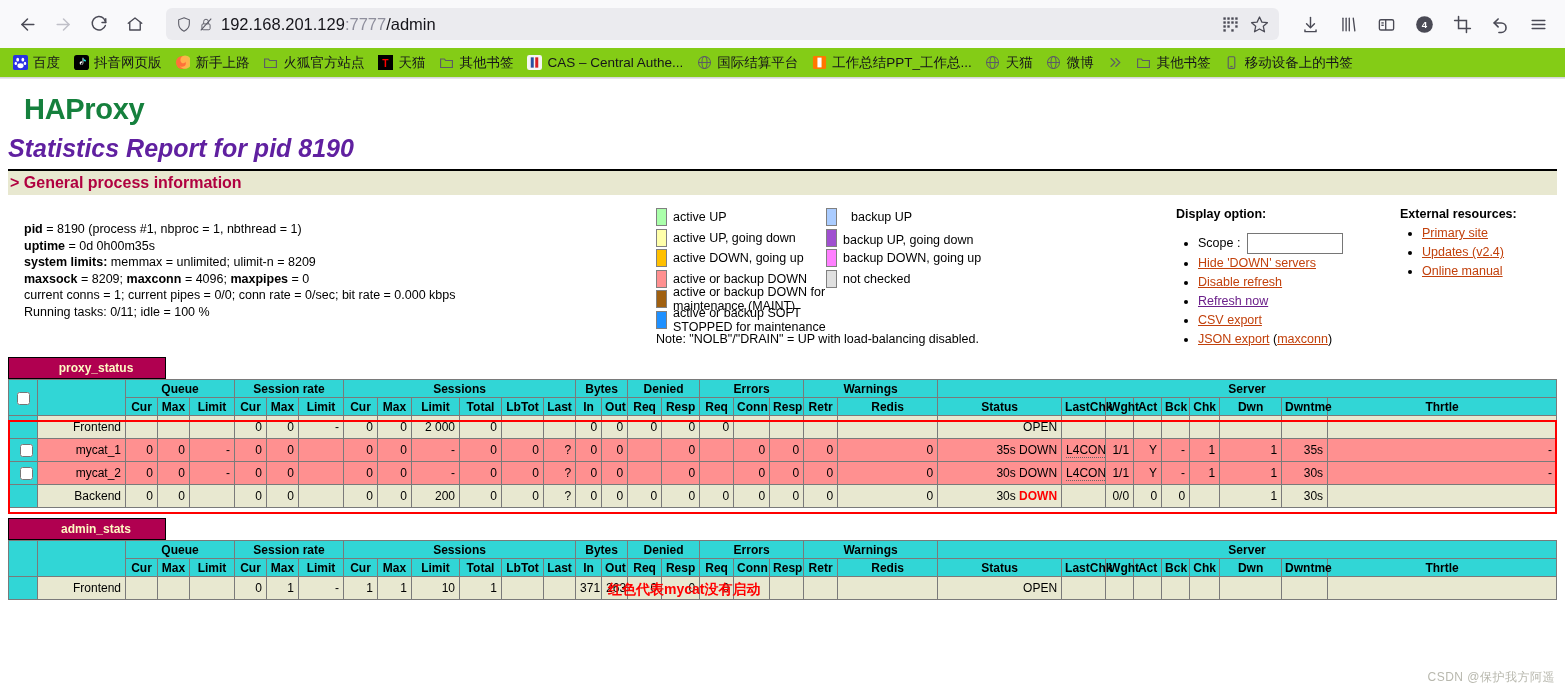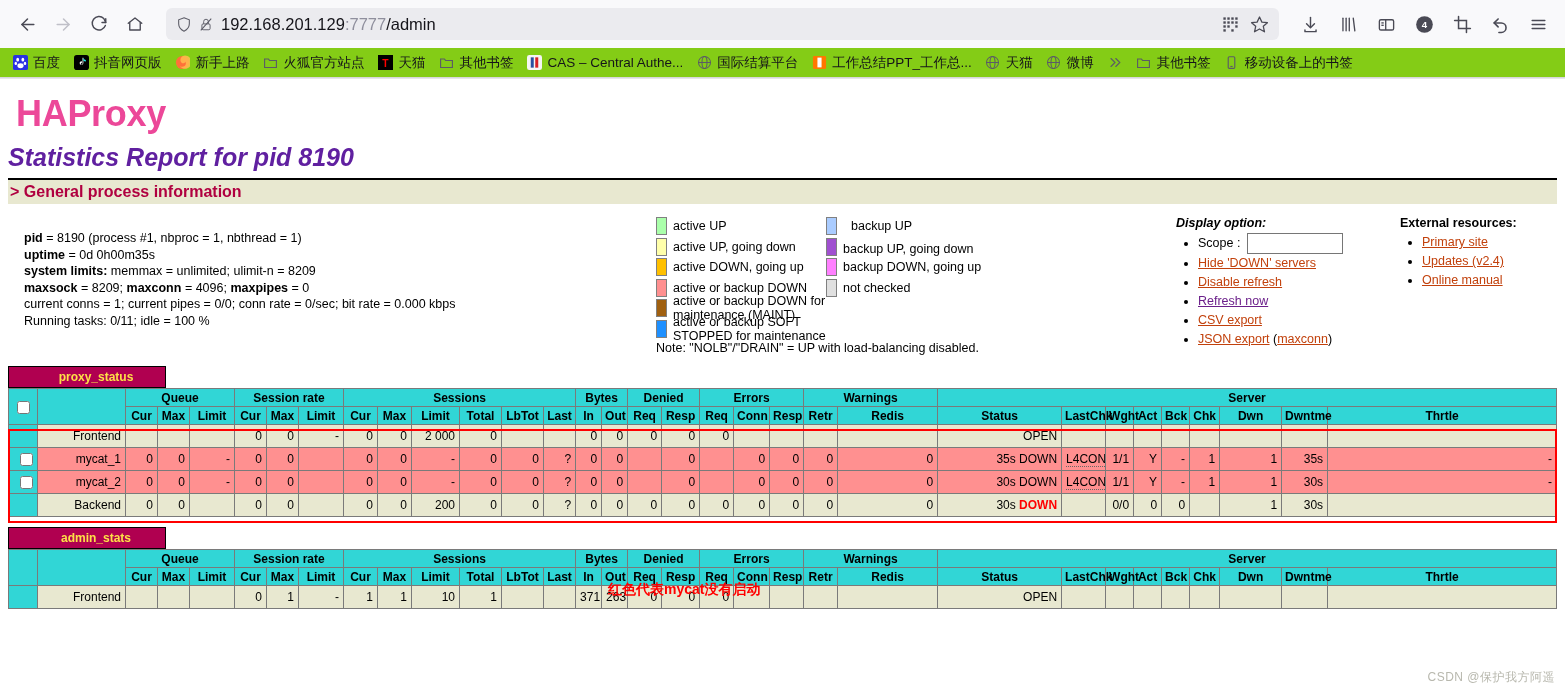--- a/index.html
+++ b/index.html
@@ -43,21 +43,21 @@
     border-bottom:1px solid #d7d7db;
     font-size:13px; color:#15141a; white-space:nowrap;
   }
   .bm { display:flex; align-items:center; gap:5px; padding:3px 5px; border-radius:4px; flex:none; }
   .bm .lbl { font-size:13.5px; }
   .bmicon { width:16px; height:16px; flex:none; display:flex; align-items:center; justify-content:center; }
 
   
   .page { padding:0 8px; font-size:12px; color:#000; }
   h1.hap {
-    font-size:36px; color:#ec4899; margin:14px 0 0 8px;
+    font-size:29px; color:#15803d; margin:14px 0 0 16px;
     font-weight:bold; letter-spacing:-0.3px;
   }
   h2.stat {
     font-size:25px; color:#6020a0; margin:8px 0 0 0;
     font-style:italic; font-weight:bold;
     border-bottom:2px solid #000; padding-bottom:6px;
   }
   h3.gen {
     font-size:16px; color:#b00040; margin:0; padding:3px 2px 3px 2px;
     background:#e8e8d0; font-weight:bold;
@@ -67,38 +67,38 @@
   .procinfo { position:absolute; left:16px; top:14px; font-size:12.5px; line-height:16.5px; }
   .procinfo b { font-weight:bold; }
 
   .legend { position:absolute; left:648px; top:0px; font-size:12.5px; }
   .legrow { display:flex; align-items:center; height:20.5px; }
   .legsw { width:11px; height:18px; border:1px solid #808080; margin-right:6px; flex:none; }
   .legcolL { width:170px; display:flex; align-items:center; }
   .legnote { margin-top:2px; font-size:12.5px; }
 
   .dispopt { position:absolute; left:1168px; top:0px; font-size:12.5px; }
-  .dispopt .hd { font-weight:bold; margin-bottom:3px;font-style:italic; }
+  .dispopt .hd { font-weight:bold; margin-bottom:12px; }
   .dispopt ul { margin:0; padding-left:22px; list-style:disc; }
   .dispopt li { line-height:19px; }
   .dispopt input.scope {
     width:96px; height:21px; border:1px solid #767676; background:#fff;
     vertical-align:middle; margin-left:3px;
   }
   .extres { position:absolute; left:1392px; top:0px; font-size:12.5px; }
   .extres .hd { font-weight:bold; margin-bottom:3px; }
   .extres ul { margin:0; padding-left:22px; list-style:disc; }
   .extres li { line-height:19px; }
   a.lnk { color:#c2410c; text-decoration:underline; }
   a.lnk.vis { color:#6b1f8a; }
 
   
   .px { margin-top:10px; }
   .pxname {
-    display:inline-block; background:#b00050; color:#fde047;
+    display:inline-block; background:#b00050; color:#fef9c3;
     font-weight:bold; font-size:12px; padding:3px 14px 3px 32px;
     border:1px solid #000; min-width:158px; text-align:center;
   }
   table.tbl { border-collapse:collapse; font-size:12px; width:1549px; table-layout:fixed; }
   table.tbl th {
     background:#31d6d6; border:1px solid #7a7a7a; font-weight:bold;
     padding:1px 3px; text-align:center; height:18px; color:#000;
   }
   table.tbl td {
     border:1px solid #7a7a7a; padding:1px 4px; height:23px;

